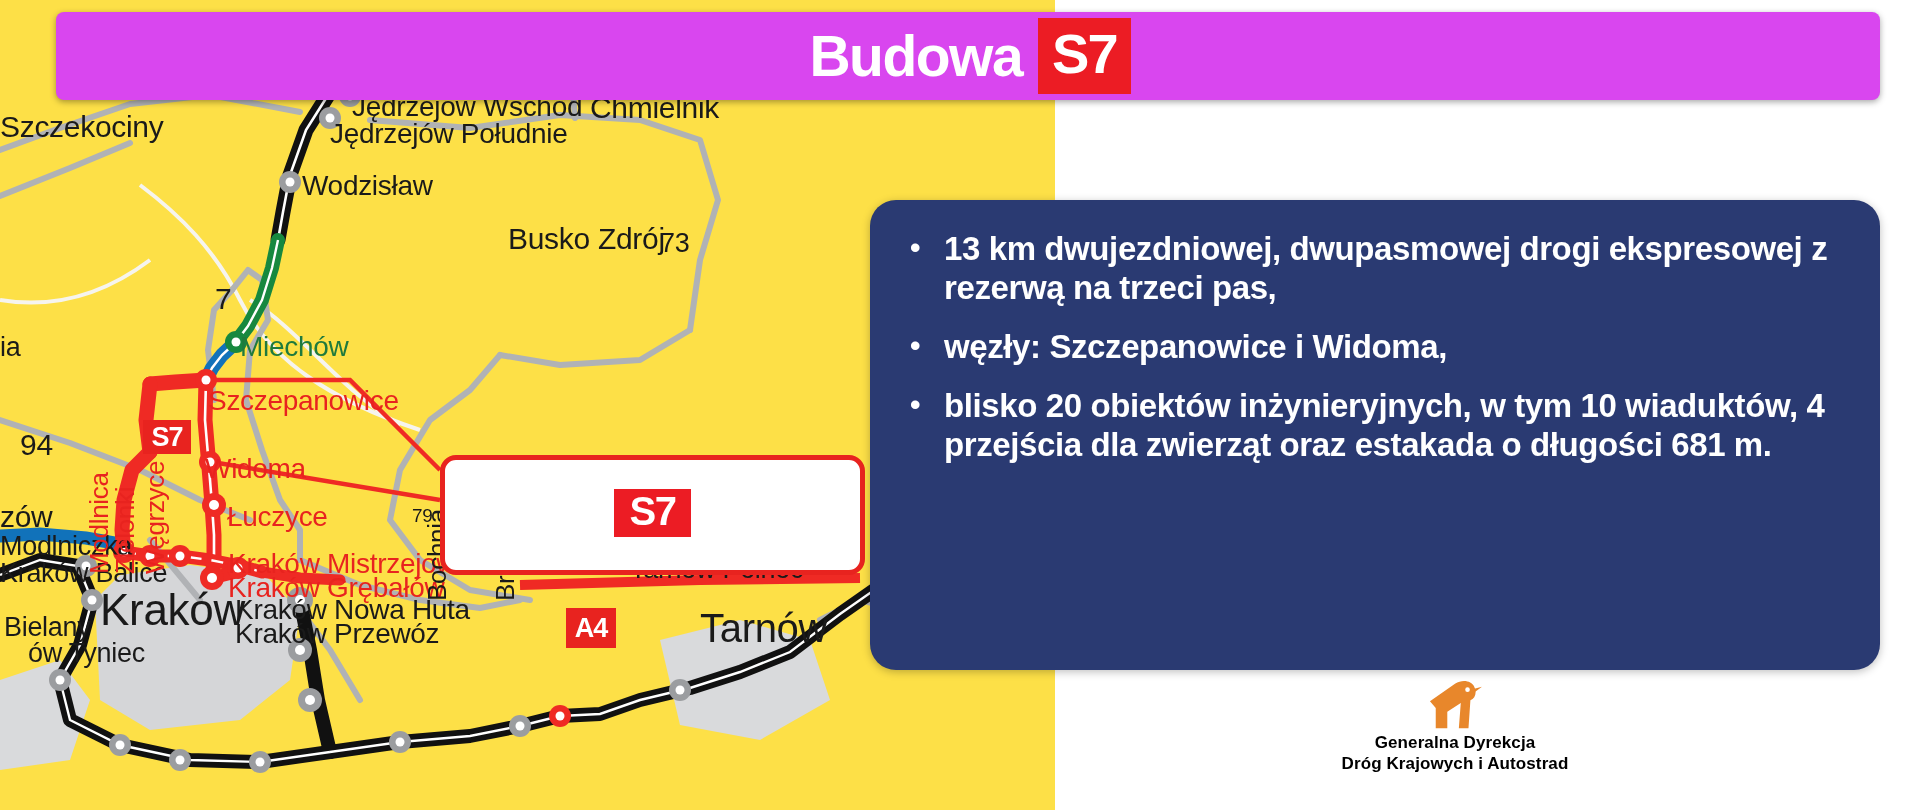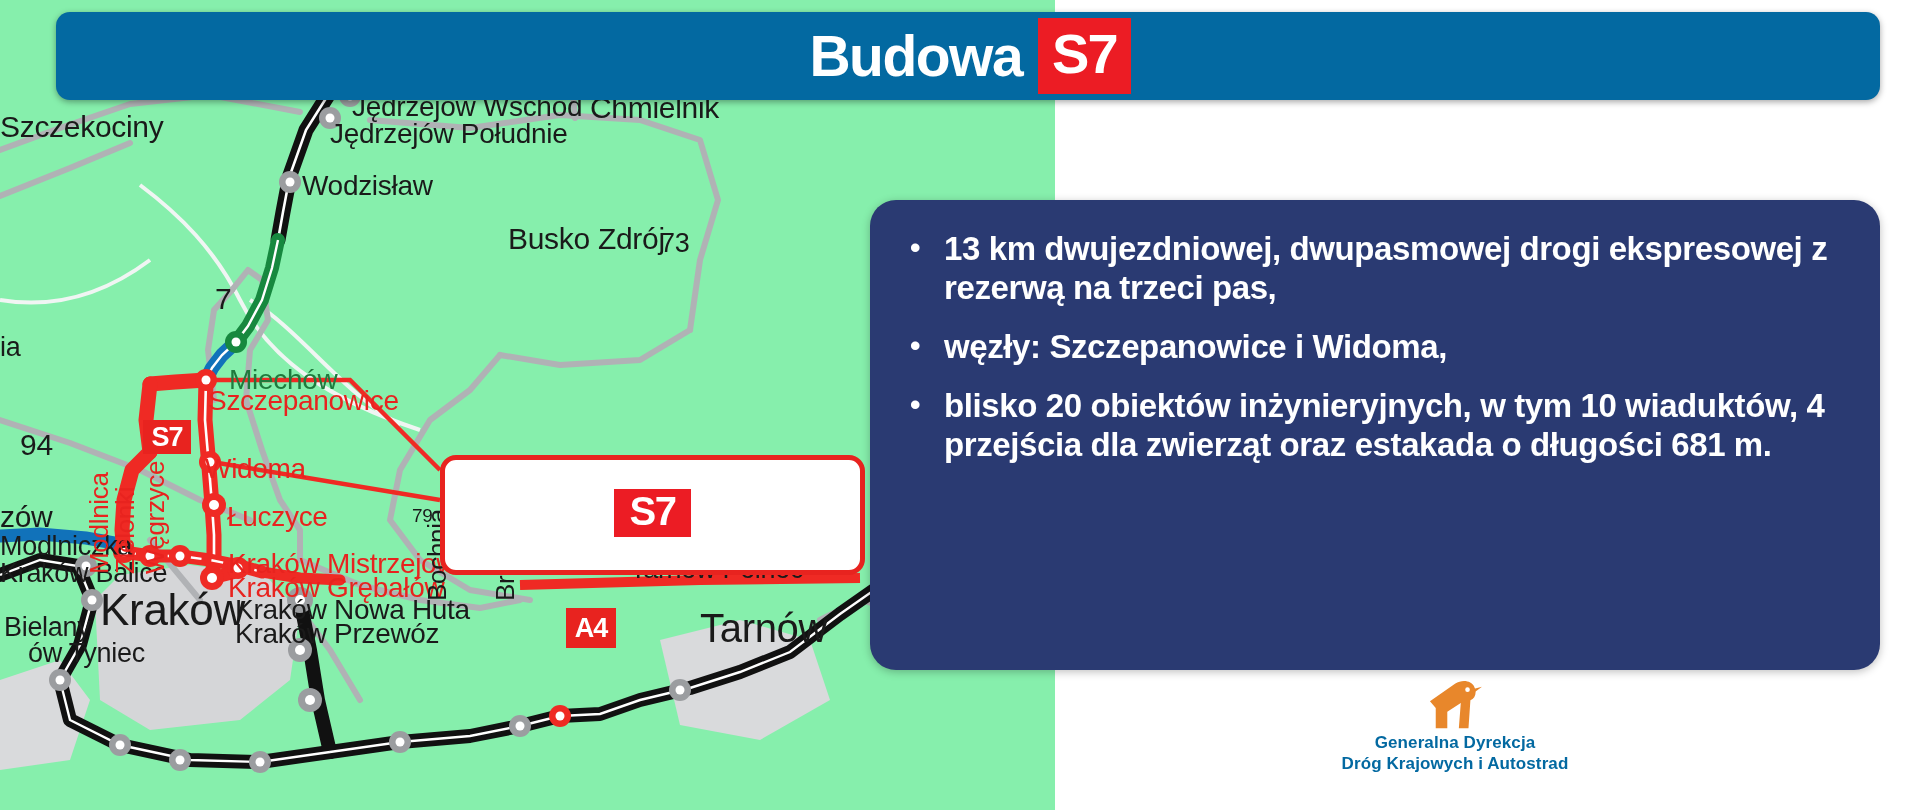--- a/index.html
+++ b/index.html
@@ -1,32 +1,32 @@
 <!DOCTYPE html>
 <html><head>
 <meta charset="utf-8">
 <style>
   html,body{margin:0;padding:0;background:#fff;}
   body{width:1920px;height:810px;overflow:hidden;font-family:"Liberation Sans",sans-serif;}
   #stage{position:relative;width:1920px;height:810px;background:#ffffff;overflow:hidden;}
 
   
-  #map-panel{position:absolute;left:0;top:0;width:1055px;height:810px;background:#86efac;overflow:hidden;}
+  #map-panel{position:absolute;left:0;top:0;width:1055px;height:810px;background:#fde047;overflow:hidden;}
   #map-svg{position:absolute;left:0;top:0;}
   .map-label{position:absolute;font-family:"Liberation Sans",sans-serif;color:#1a1a1a;white-space:nowrap;
              line-height:1;letter-spacing:-.3px;}
   .map-label.red{color:#e8231f;}
   .map-label.green{color:#1f7a3d;}
   .map-label.vert{transform-origin:left bottom;transform:rotate(-90deg);}
   .shield{position:absolute;background:#e8231f;color:#fff;font-weight:bold;
           display:flex;align-items:center;justify-content:center;letter-spacing:-1px;}
 
   
-  #title-banner{position:absolute;left:56px;top:12px;width:1824px;height:88px;background:#0369a1;
-       border-radius:14px;display:flex;align-items:center;justify-content:center;
+  #title-banner{position:absolute;left:56px;top:12px;width:1824px;height:88px;background:#d946ef;
+       border-radius:8px;display:flex;align-items:center;justify-content:center;
        box-shadow:0 2px 6px rgba(0,0,0,.35);z-index:40;}
   #title-text{font-size:57px;font-weight:bold;color:#ffffff;letter-spacing:-1.5px;
        display:flex;align-items:center;gap:0px;white-space:nowrap;}
   #title-text .t{padding:0 10px;}
   .s7-badge{background:#ec1c24;color:#fff;font-weight:bold;line-height:1;
        display:inline-flex;align-items:center;justify-content:center;}
   #title-s7{font-size:56px;padding:8px 14px 12px;margin:0 6px;letter-spacing:-2px;}
 
   
   #callout{position:absolute;left:440px;top:455px;width:415px;height:110px;background:#fff;
@@ -42,21 +42,21 @@
   #info-heading{color:#fff;font-size:40px;font-weight:bold;letter-spacing:-.6px;margin:6px 0 22px 4px;}
   .info-item{display:flex;color:#fff;font-size:33px;font-weight:bold;line-height:1.18;
        letter-spacing:-.4px;margin-bottom:20px;}
   .info-bullet{width:34px;flex:none;font-size:30px;line-height:1.18;}
   .info-text{flex:1;}
 
   
   #gddkia-logo{position:absolute;left:1290px;top:680px;width:330px;z-index:20;
       display:flex;flex-direction:column;align-items:center;}
   #logo-mark{width:58px;height:52px;}
-  .logo-line{color:#0369a1;font-size:17px;font-weight:bold;letter-spacing:.1px;line-height:1.25;}
+  .logo-line{color:#000000;font-size:17px;font-weight:bold;letter-spacing:.1px;line-height:1.25;}
 </style>
 </head>
 <body>
 
 <div id="stage">
 
   <div id="map-panel">
 
     <svg id="map-svg" width="1055" height="810" viewBox="0 0 1055 810">
 
@@ -220,21 +220,21 @@
 
     <div id="map-labels">
         <div class="map-label" style="left: 0px; top: 112px; font-size: 30px;">Szczekociny</div>
         <div class="map-label" style="left: 352px; top: 93px; font-size: 28px;">Jędrzejów Wschód</div>
         <div class="map-label" style="left: 330px; top: 120px; font-size: 28px;">Jędrzejów Południe</div>
         <div class="map-label" style="left: 590px; top: 93px; font-size: 30px;">Chmielnik</div>
         <div class="map-label" style="left: 302px; top: 172px; font-size: 28px;">Wodzisław</div>
         <div class="map-label" style="left: 508px; top: 224px; font-size: 30px;">Busko Zdrój</div>
         <div class="map-label" style="left: 660px; top: 230px; font-size: 27px;">73</div>
         <div class="map-label" style="left: 215px; top: 284px; font-size: 30px;">7</div>
-        <div class="map-label green" style="left: 229px; top: 333px; font-size: 28px; margin-top: 33px;">Miechów</div>
+        <div class="map-label green" style="left: 240px; top: 333px; font-size: 28px;">Miechów</div>
         <div class="map-label red" style="left: 208px; top: 387px; font-size: 28px;">Szczepanowice</div>
         <div class="map-label" style="left: 0px; top: 334px; font-size: 27px;">ia</div>
         <div class="map-label" style="left: 20px; top: 430px; font-size: 30px;">94</div>
         <div class="map-label red" style="left: 205px; top: 455px; font-size: 28px;">Widoma</div>
         <div class="map-label" style="left: 0px; top: 502px; font-size: 30px;">zów</div>
         <div class="map-label red" style="left: 227px; top: 503px; font-size: 28px;">Łuczyce</div>
         <div class="map-label" style="left: 412px; top: 506px; font-size: 19px;">79</div>
         <div class="map-label" style="left: 0px; top: 533px; font-size: 27px;">Modlniczka</div>
         <div class="map-label" style="left: 0px; top: 560px; font-size: 27px;">Kraków Balice</div>
         <div class="map-label red" style="left: 228px; top: 550px; font-size: 28px;">Kraków Mistrzejowice</div>

